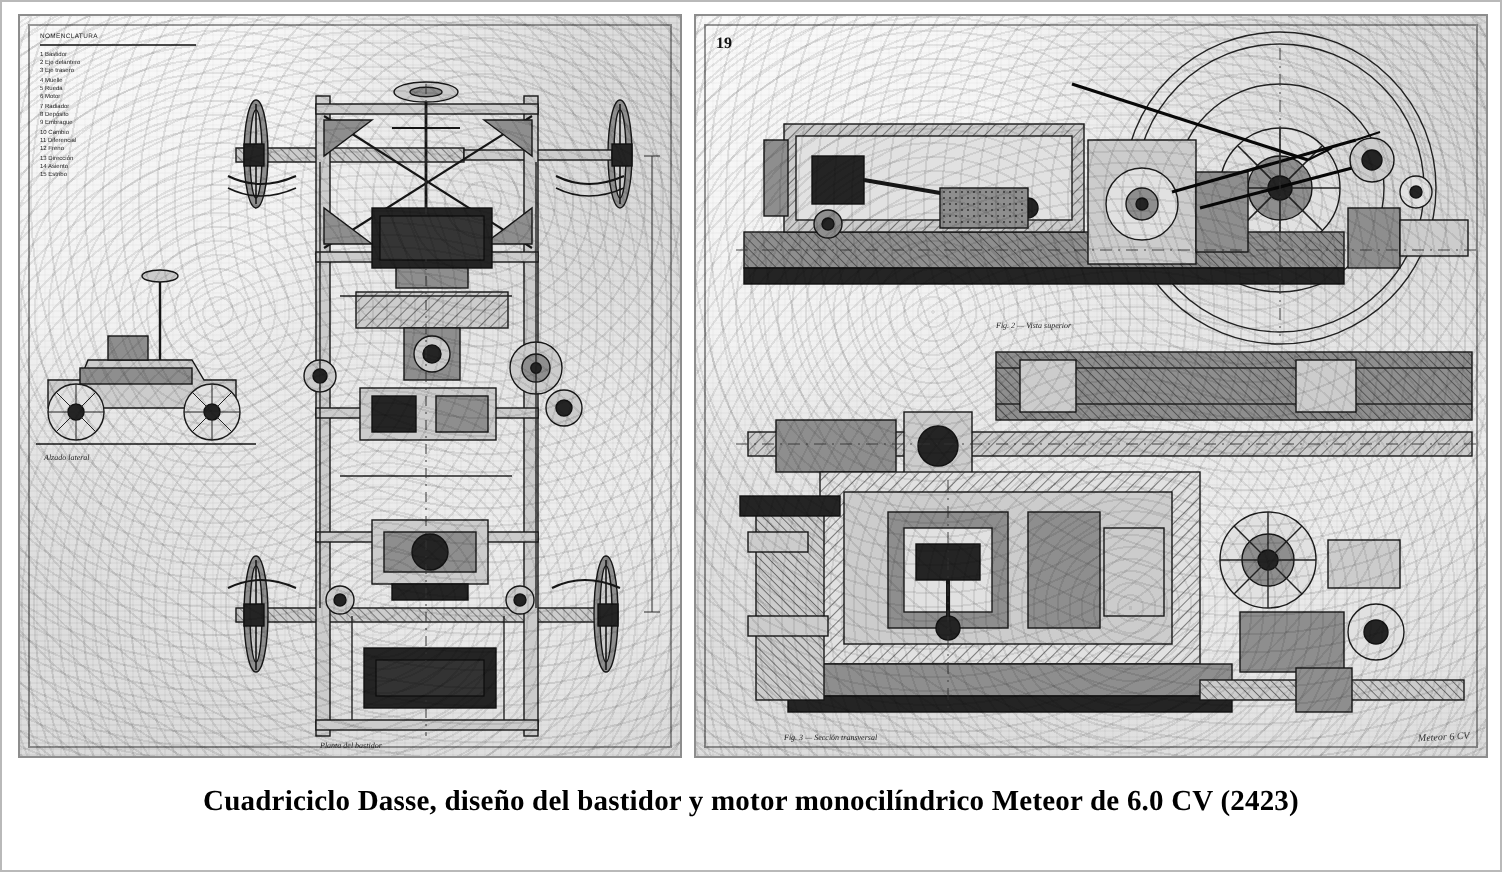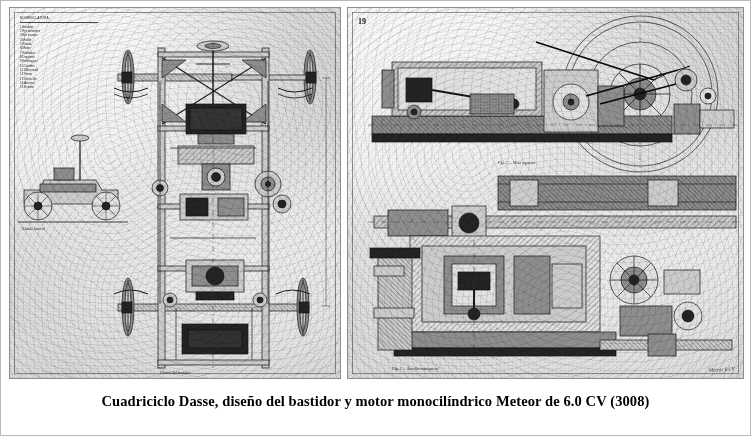--- a/index.html
+++ b/index.html
@@ -489,14 +489,14 @@
       <div class="plate-num">19</div>
       <div class="small-caption" style="left:150px; top:152px;">Fig. 2 — Vista superior</div>
       <div class="small-caption" style="left:44px; top:358px;">Fig. 3 — Sección transversal</div>
       <div class="sig">Meteor 6 CV</div>
 
       <div class="grain"></div>
     </div>
 
   </div>
 
-  <div class="caption">Cuadriciclo Dasse, diseño del bastidor y motor monocilíndrico Meteor de 6.0 CV (3008)</div>
+  <div class="caption">Cuadriciclo Dasse, diseño del bastidor y motor monocilíndrico Meteor de 6.0 CV (2423)</div>
 </div>
 
 </body></html>

